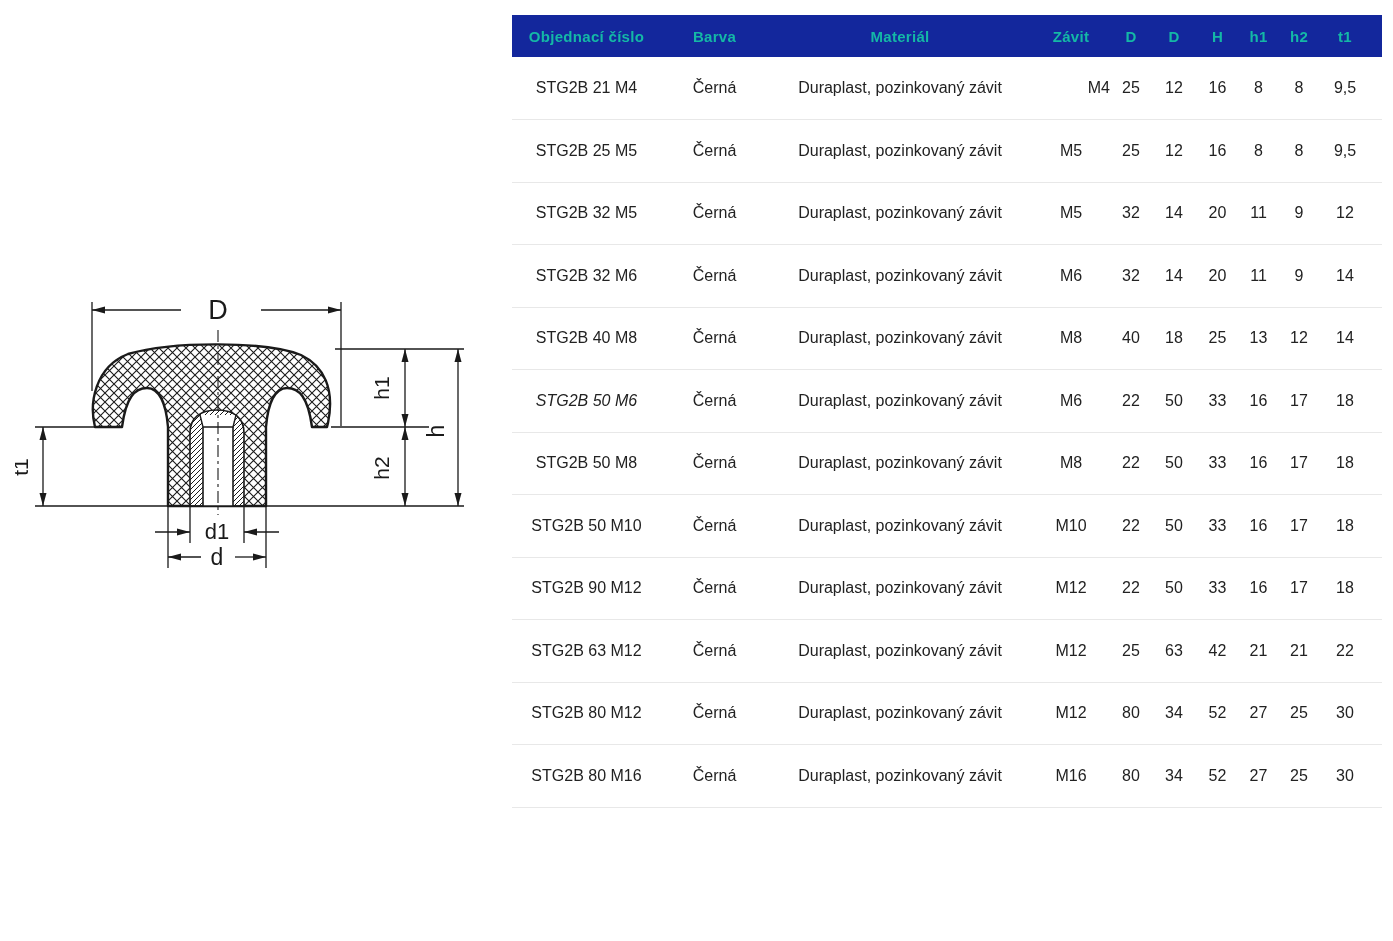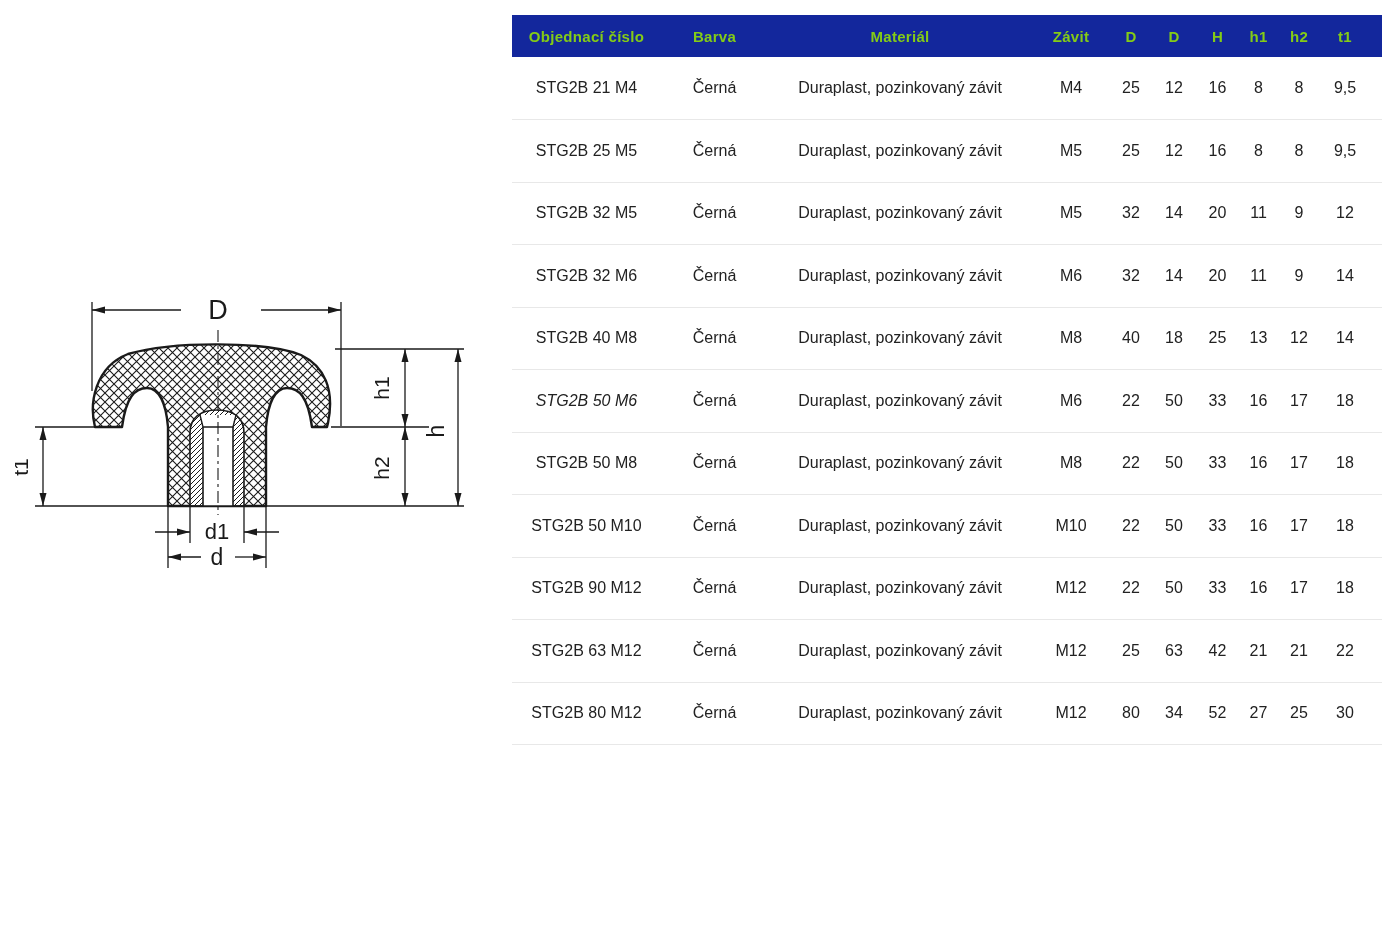--- a/index.html
+++ b/index.html
@@ -17,21 +17,21 @@
     left: 512px; top: 15px;
     width: 870px;
   }
   table.dim-table {
     width: 870px;
     border-collapse: collapse;
     table-layout: fixed;
   }
   table.dim-table thead th {
     height: 42px;
-    color: #84cc16;
+    color: #14b8a6;
     font-size: 15px;
     font-weight: bold;
     letter-spacing: 0.3px;
     text-align: center;
     padding: 0;
     vertical-align: middle;
   }
   table.dim-table tbody td {
     height: 62.5px;
     box-sizing: border-box;
@@ -192,21 +192,21 @@
           <th>h1</th>
           <th>h2</th>
           <th>t1</th>
         </tr>
     </thead>
     <tbody>
         <tr>
           <td style="border-bottom-color: rgb(232, 232, 232);">STG2B 21 M4</td>
           <td style="border-bottom-color: rgb(232, 232, 232);">Černá</td>
           <td style="border-bottom-color: rgb(232, 232, 232);">Duraplast, pozinkovaný závit</td>
-          <td style="border-bottom-color: rgb(232, 232, 232);">M4</td>
+          <td style="border-bottom-color: rgb(232, 232, 232); text-align: right;">M4</td>
           <td style="border-bottom-color: rgb(232, 232, 232);">25</td>
           <td style="border-bottom-color: rgb(232, 232, 232);">12</td>
           <td style="border-bottom-color: rgb(232, 232, 232);">16</td>
           <td style="border-bottom-color: rgb(232, 232, 232);">8</td>
           <td style="border-bottom-color: rgb(232, 232, 232);">8</td>
           <td style="border-bottom-color: rgb(232, 232, 232);">9,5</td>
         </tr>
         <tr>
           <td style="border-bottom-color: rgb(232, 232, 232);">STG2B 25 M5</td>
           <td style="border-bottom-color: rgb(232, 232, 232);">Černá</td>
@@ -320,15 +320,27 @@
           <td style="border-bottom-color: rgb(232, 232, 232);">Černá</td>
           <td style="border-bottom-color: rgb(232, 232, 232);">Duraplast, pozinkovaný závit</td>
           <td style="border-bottom-color: rgb(232, 232, 232);">M12</td>
           <td style="border-bottom-color: rgb(232, 232, 232);">80</td>
           <td style="border-bottom-color: rgb(232, 232, 232);">34</td>
           <td style="border-bottom-color: rgb(232, 232, 232);">52</td>
           <td style="border-bottom-color: rgb(232, 232, 232);">27</td>
           <td style="border-bottom-color: rgb(232, 232, 232);">25</td>
           <td style="border-bottom-color: rgb(232, 232, 232);">30</td>
         </tr>
+        <tr>
+          <td style="border-bottom-color: rgb(232, 232, 232);">STG2B 80 M16</td>
+          <td style="border-bottom-color: rgb(232, 232, 232);">Černá</td>
+          <td style="border-bottom-color: rgb(232, 232, 232);">Duraplast, pozinkovaný závit</td>
+          <td style="border-bottom-color: rgb(232, 232, 232);">M16</td>
+          <td style="border-bottom-color: rgb(232, 232, 232);">80</td>
+          <td style="border-bottom-color: rgb(232, 232, 232);">34</td>
+          <td style="border-bottom-color: rgb(232, 232, 232);">52</td>
+          <td style="border-bottom-color: rgb(232, 232, 232);">27</td>
+          <td style="border-bottom-color: rgb(232, 232, 232);">25</td>
+          <td style="border-bottom-color: rgb(232, 232, 232);">30</td>
+        </tr>
       </tbody>
   </table>
 </div>
 
 </body></html>

